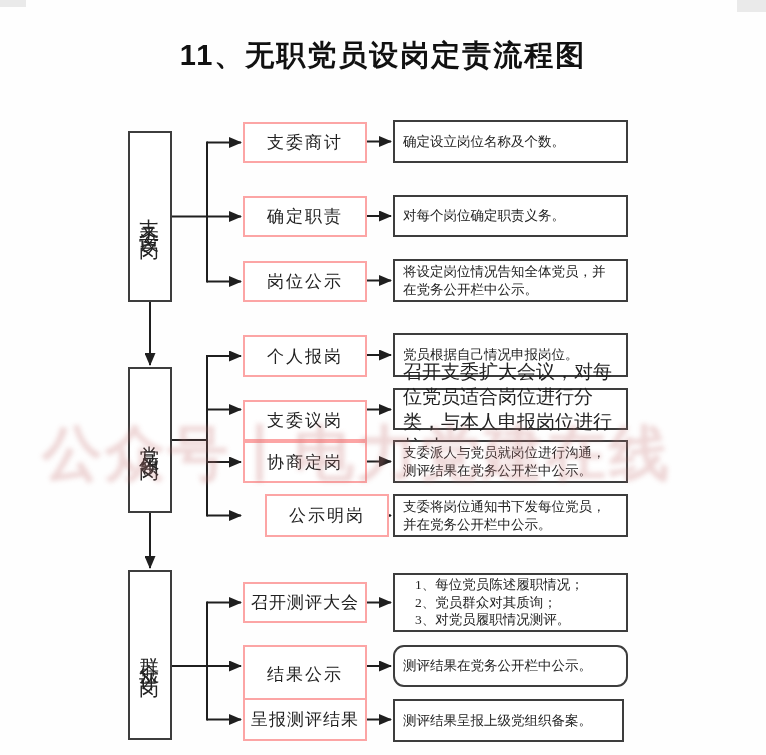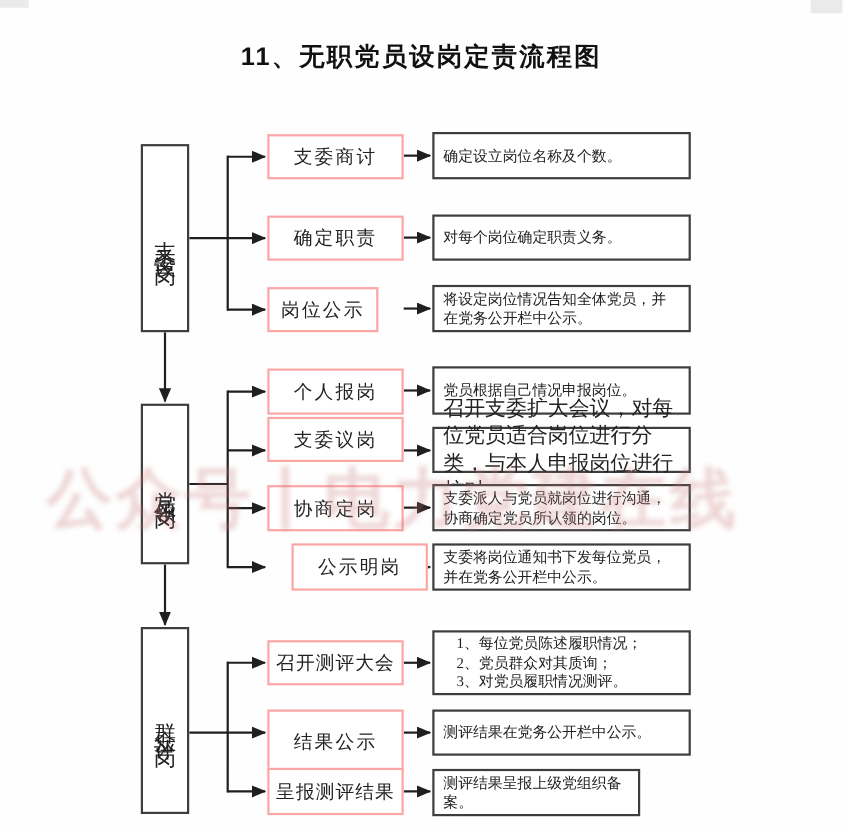--- a/index.html
+++ b/index.html
@@ -5,21 +5,21 @@
   html,body{margin:0;padding:0;}
   body{
     width:766px;height:755px;position:relative;overflow:hidden;
     background:#fefefe;
     font-family:"Liberation Serif","DejaVu Serif",serif;
     color:#1c1c1c;
   }
   .page-title{
     position:absolute;left:0;top:36px;width:766px;text-align:center;
     font-family:"Liberation Sans","DejaVu Sans",sans-serif;
-    font-weight:700;font-size:23px;letter-spacing:2px;color:#111;
+    font-weight:700;font-size:29px;letter-spacing:2px;color:#111;
   }
   .stage-box{
     position:absolute;box-sizing:border-box;border:2px solid #3d3d3d;background:#fff;
     display:flex;align-items:center;justify-content:center;
     writing-mode:vertical-rl;text-orientation:upright;
     font-size:20px;letter-spacing:7px;color:#222;
   }
   .step-box{
     position:absolute;box-sizing:border-box;border:2px solid #fca5a5;background:#fff;
     display:flex;align-items:center;justify-content:center;
@@ -91,41 +91,41 @@
     <path d="M367,719.5 H391" marker-end="url(#ah)"></path>
   </g>
 </svg>
 
 <div class="stage-box box" style="left:128px;top:131px;width:44px;height:171px;">支委设岗</div>
 <div class="stage-box box" style="left:128px;top:367px;width:44px;height:146px;letter-spacing:5px;">党员领岗</div>
 <div class="stage-box box" style="left:128px;top:570px;width:44px;height:170px;">群众评岗</div>
 
 <div class="step-box box" style="left:243px;top:122px;width:124px;height:41px;">支委商讨</div>
 <div class="step-box box" style="left:243px;top:196px;width:124px;height:41px;">确定职责</div>
-<div class="step-box box" style="left:243px;top:261px;width:101px;height:41px;">岗位公示</div>
+<div class="step-box box" style="left:243px;top:261px;width:124px;height:41px;">岗位公示</div>
 
 <div class="desc-box box" style="left:393px;top:120px;width:235px;height:43px;">确定设立岗位名称及个数。</div>
 <div class="desc-box box" style="left:393px;top:195px;width:235px;height:42px;">对每个岗位确定职责义务。</div>
 <div class="desc-box box" style="left:393px;top:259px;width:235px;height:43px;">将设定岗位情况告知全体党员，并在党务公开栏中公示。</div>
 
 <div class="step-box box" style="left:243px;top:335px;width:124px;height:42px;">个人报岗</div>
-<div class="step-box box" style="left:243px;top:379px;width:124px;height:41px;">支委议岗</div>
+<div class="step-box box" style="left:243px;top:400px;width:124px;height:41px;">支委议岗</div>
 <div class="step-box box" style="left:243px;top:441px;width:124px;height:42px;">协商定岗</div>
 <div class="step-box box" style="left:243px;top:494px;width:124px;height:43px;margin-left:22px;">公示明岗</div>
 
 <div class="desc-box box" style="left:393px;top:333px;width:235px;height:44px;">党员根据自己情况申报岗位。</div>
 <div class="desc-box box" style="left:393px;top:388px;width:235px;height:42px;font-size:19px;">召开支委扩大会议，对每位党员适合岗位进行分类，与本人申报岗位进行核对。</div>
-<div class="desc-box box" style="left:393px;top:440px;width:235px;height:43px;">支委派人与党员就岗位进行沟通，协商确定党员所认领的岗位。</div>
+<div class="desc-box box" style="left:393px;top:440px;width:235px;height:43px;">支委派人与党员就岗位进行沟通，测评结果在党务公开栏中公示。</div>
 <div class="desc-box box" style="left:393px;top:494px;width:235px;height:43px;">支委将岗位通知书下发每位党员，并在党务公开栏中公示。</div>
 
 <div class="step-box box" style="left:243px;top:582px;width:124px;height:41px;letter-spacing:1px;">召开测评大会</div>
 <div class="step-box box" style="left:243px;top:645px;width:124px;height:58px;">结果公示</div>
 <div class="step-box box" style="left:243px;top:698px;width:124px;height:43px;letter-spacing:1px;">呈报测评结果</div>
 
 <div class="desc-box list box" style="left:393px;top:573px;width:235px;height:59px;">
   <div>1、每位党员陈述履职情况；</div>
   <div>2、党员群众对其质询；</div>
   <div>3、对党员履职情况测评。</div>
 </div>
-<div class="desc-box box" style="left:393px;top:645px;width:235px;height:42px;">测评结果在党务公开栏中公示。</div>
-<div class="desc-box box" style="left:393px;top:699px;width:189px;height:43px;">测评结果呈报上级党组织备案。</div>
+<div class="desc-box box" style="left:393px;top:645px;width:235px;height:42px;border-radius:11px;">测评结果在党务公开栏中公示。</div>
+<div class="desc-box box" style="left:393px;top:699px;width:231px;height:43px;">测评结果呈报上级党组织备案。</div>
 
 <div class="watermark">公众号丨电力党建在线</div>
 
 </body></html>

